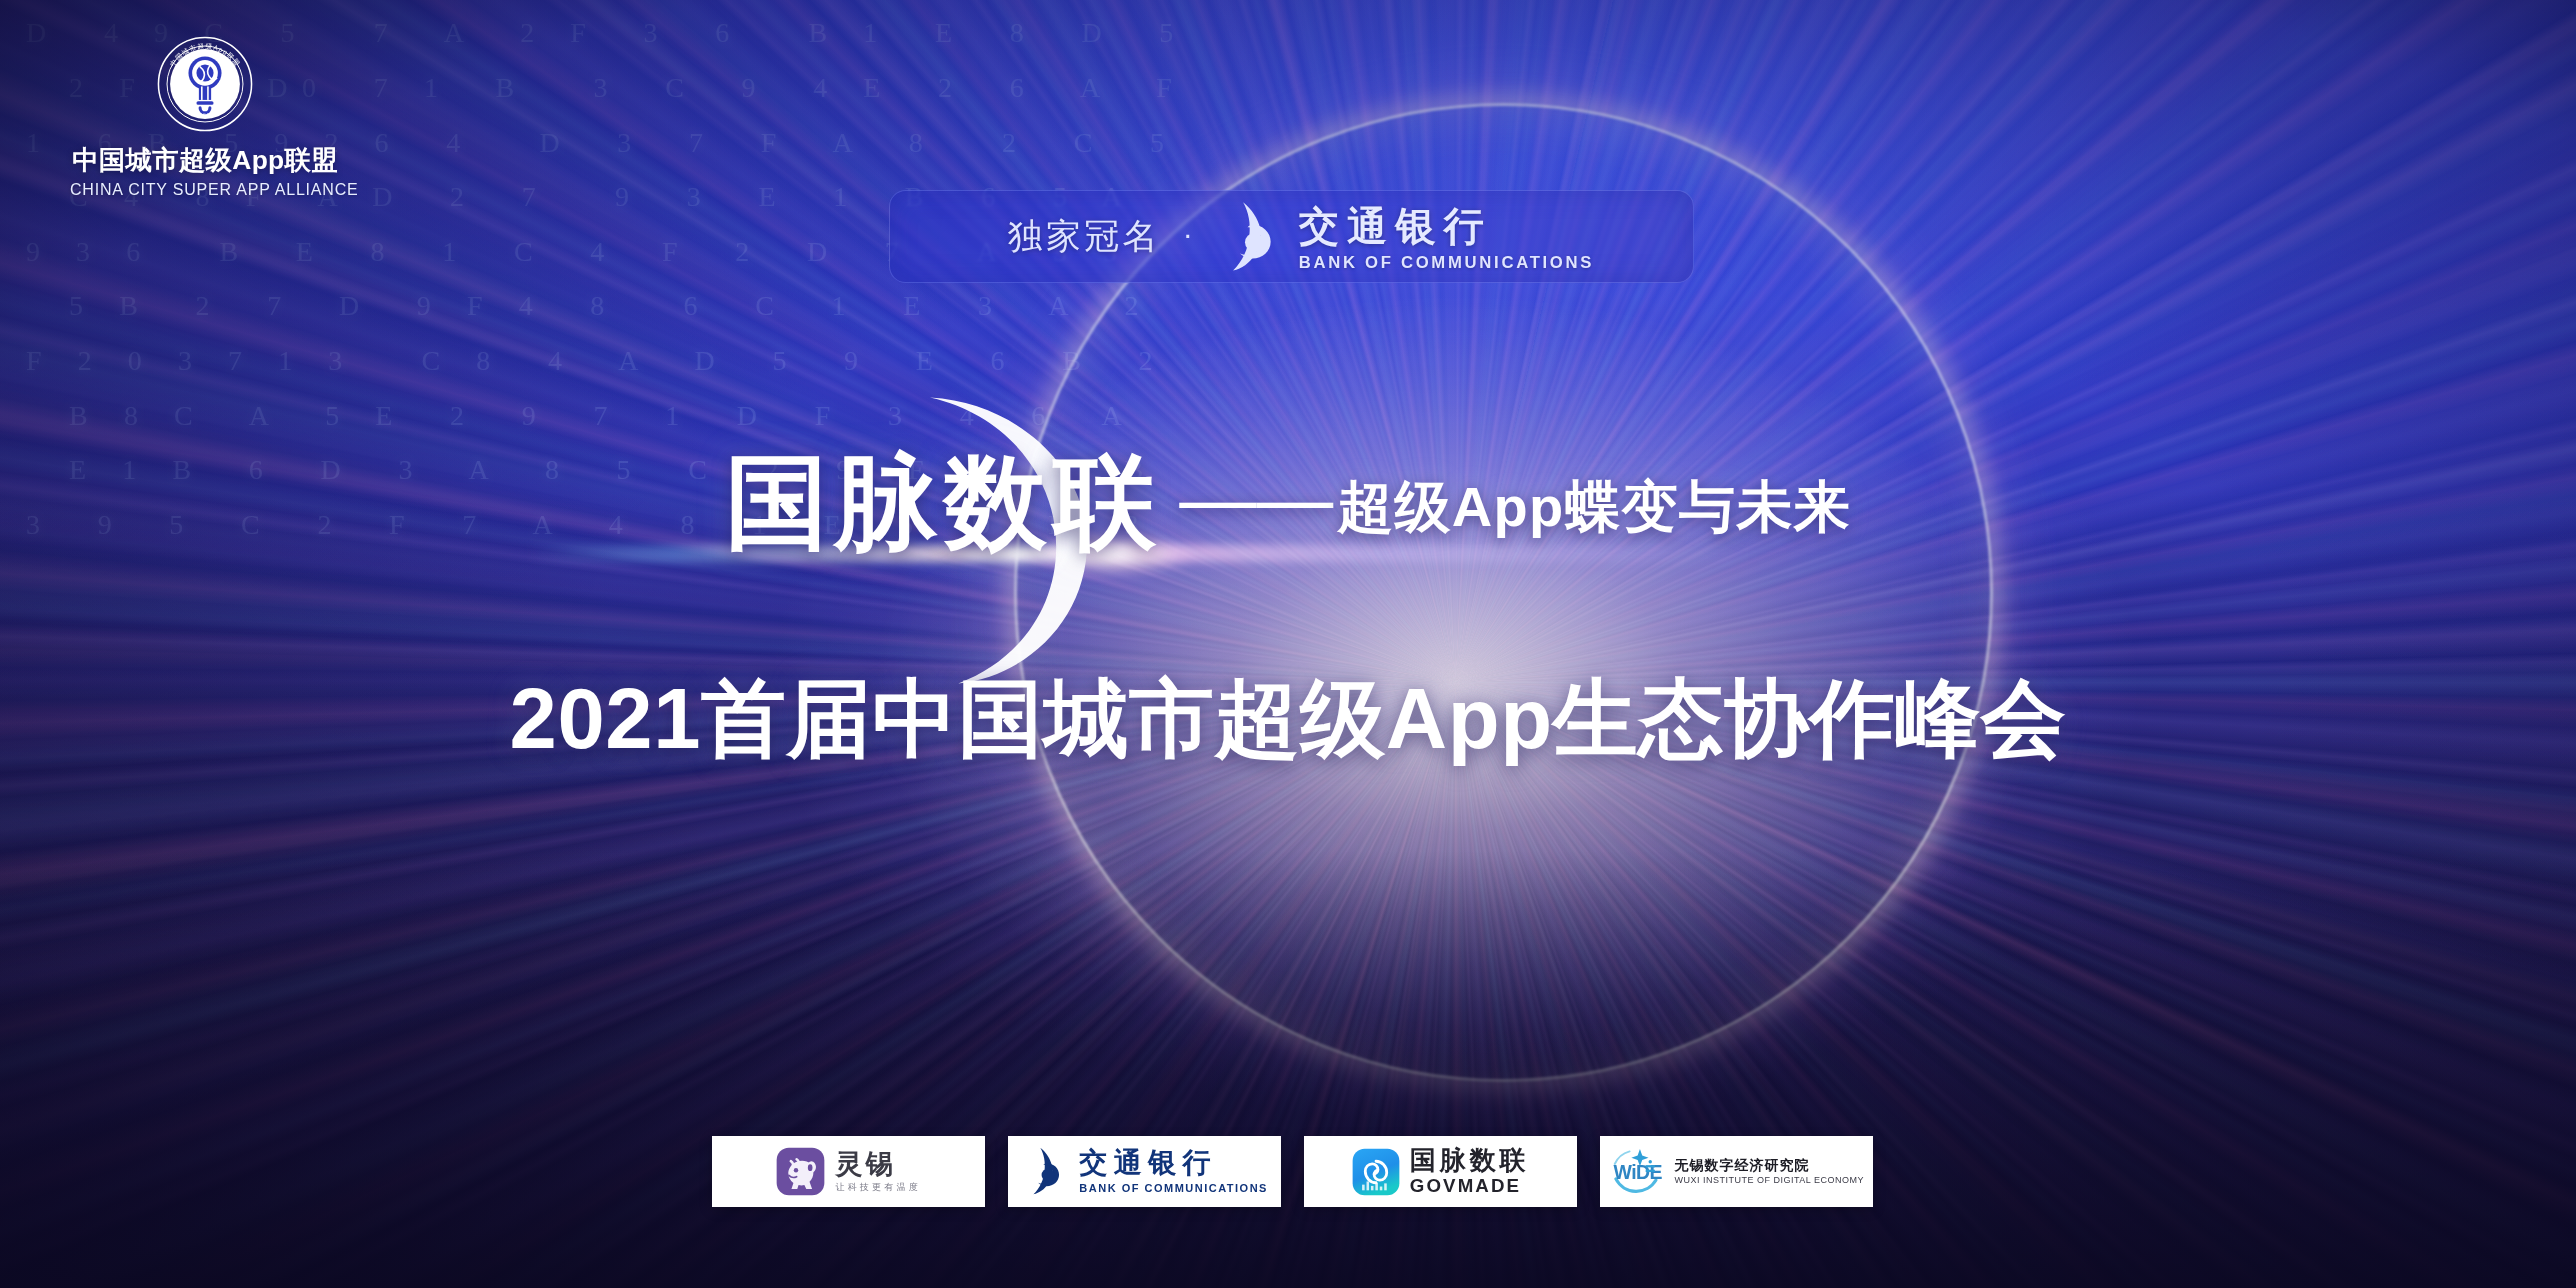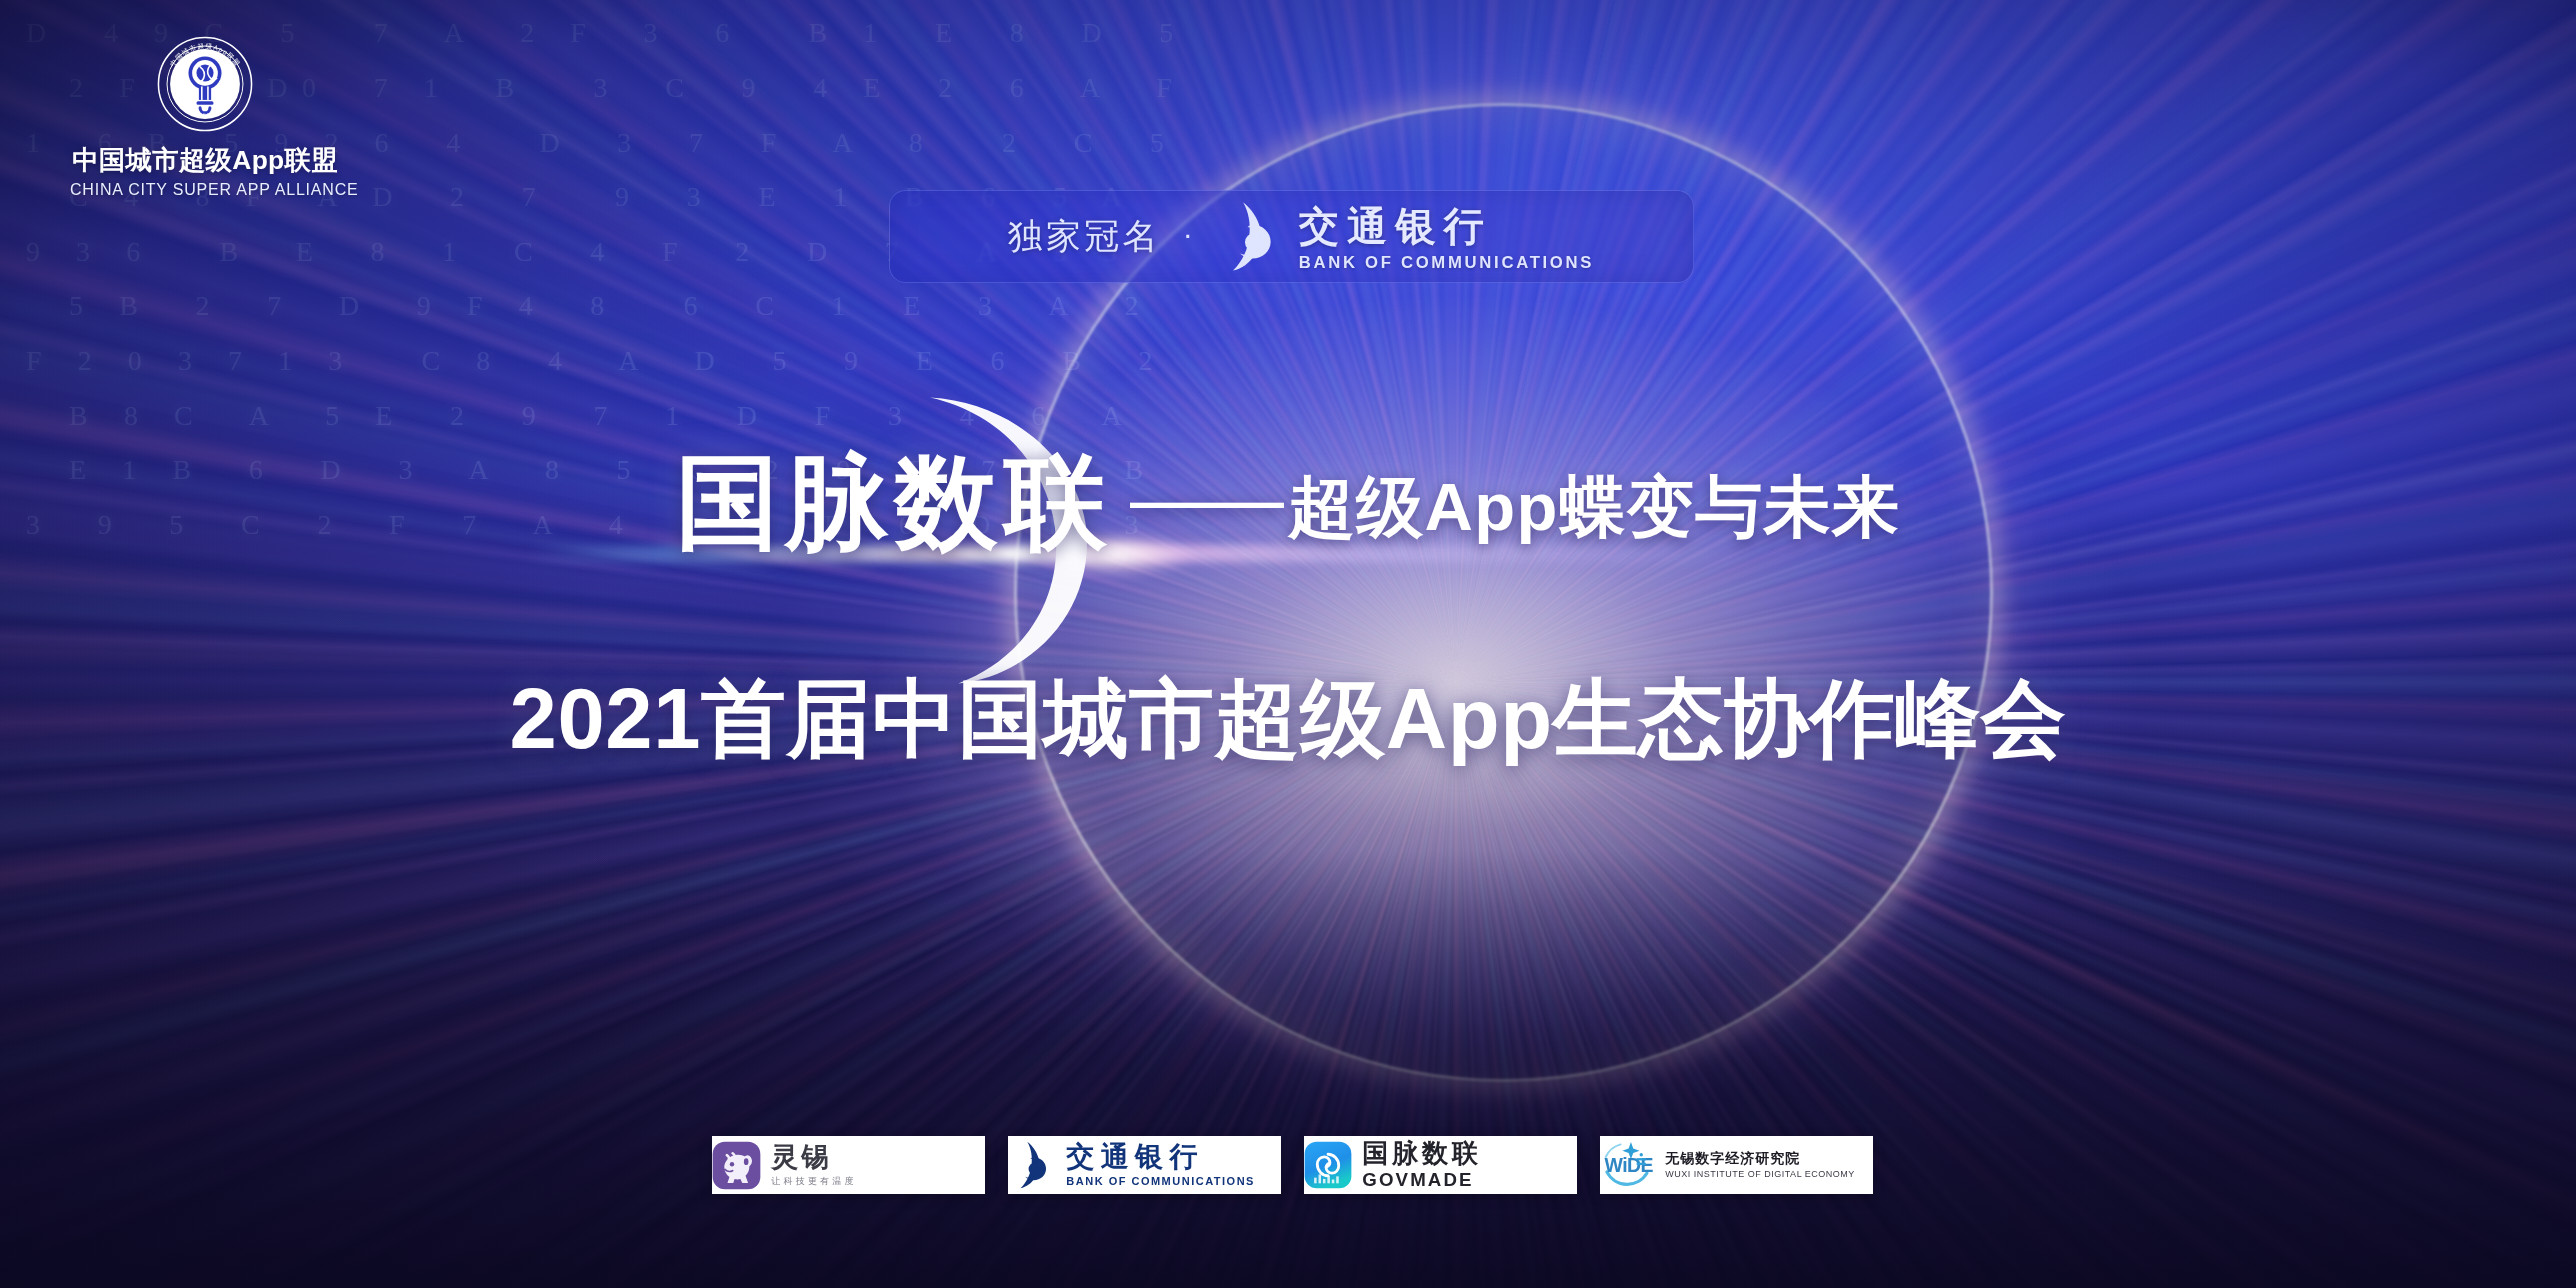--- a/index.html
+++ b/index.html
@@ -186,21 +186,21 @@
   .title-main{
     color:#fff;font-weight:700;font-size:103px;letter-spacing:6.4px;line-height:1;
     text-shadow:0 3.2px 16.7px rgba(20,10,70,.55), 0 0 32px rgba(180,200,255,.35);
   }
   .title-dash{
     color:#fff;font-weight:400;font-size:77px;line-height:1;
     margin:0 3.9px 0 16.7px;transform:translateY(-3.9px);
     text-shadow:0 2.6px 13px rgba(20,10,70,.5);
   }
   .title-sub{
-    color:#fff;font-weight:700;font-size:67px;letter-spacing:1.3px;line-height:1;
+    color:#fff;font-weight:700;font-size:56px;letter-spacing:1.3px;line-height:1;
     transform:translateY(3.9px);
     text-shadow:0 3.2px 14px rgba(20,10,70,.55), 0 0 26px rgba(180,200,255,.3);
     text-align:center;
   }
   
   .crescent{
     position:absolute;left:868px;top:386px;width:245px;height:309px;pointer-events:none;
   }
 
   .summit{
@@ -216,22 +216,22 @@
     text-shadow:0 1.9px 9px rgba(10,6,40,.6);
   }
   .organiser .gap{display:inline-block;width:28px;}
 
   
   .logos{
     position:absolute;left:712px;top:1136px;
     display:flex;gap:23px;
   }
   .logo-box{
-    width:273px;height:58px;background:#fff;
-    display:flex;align-items:center;justify-content:flex-start;gap:10.3px;
+    width:273px;height:71px;background:#fff;
+    display:flex;align-items:center;justify-content:center;gap:10.3px;
     box-shadow:0 2.6px 11.6px rgba(0,0,0,.25);
   }
   .logo-icon{flex:none;}
   .logo-txt{display:flex;flex-direction:column;justify-content:center;}
 
   .lx-cn{font-size:27px;font-weight:700;color:#3b3b46;letter-spacing:3.2px;line-height:1;
     font-family:"Liberation Sans","DejaVu Sans",sans-serif;}
   .lx-tag{font-size:9px;color:#7b7b88;letter-spacing:3.2px;margin-top:5.8px;line-height:1;}
 
   .bc-cn{font-size:28px;font-weight:700;color:#11347a;letter-spacing:6.4px;line-height:1;

